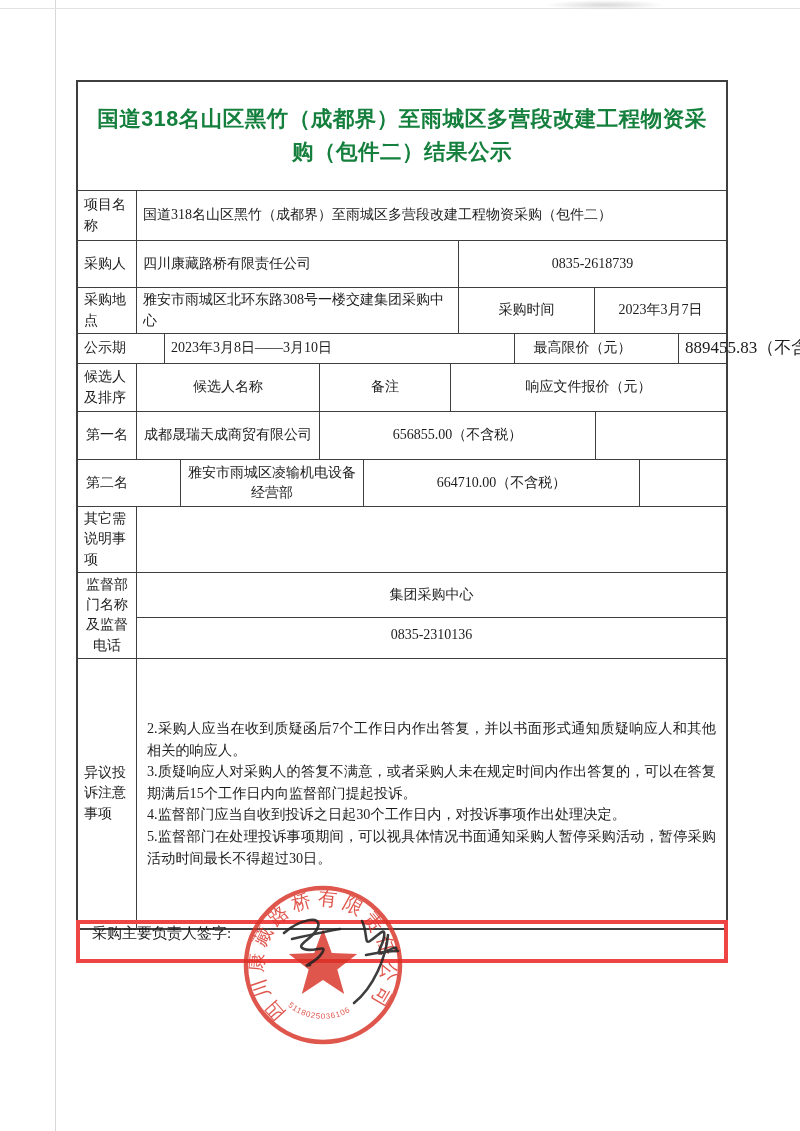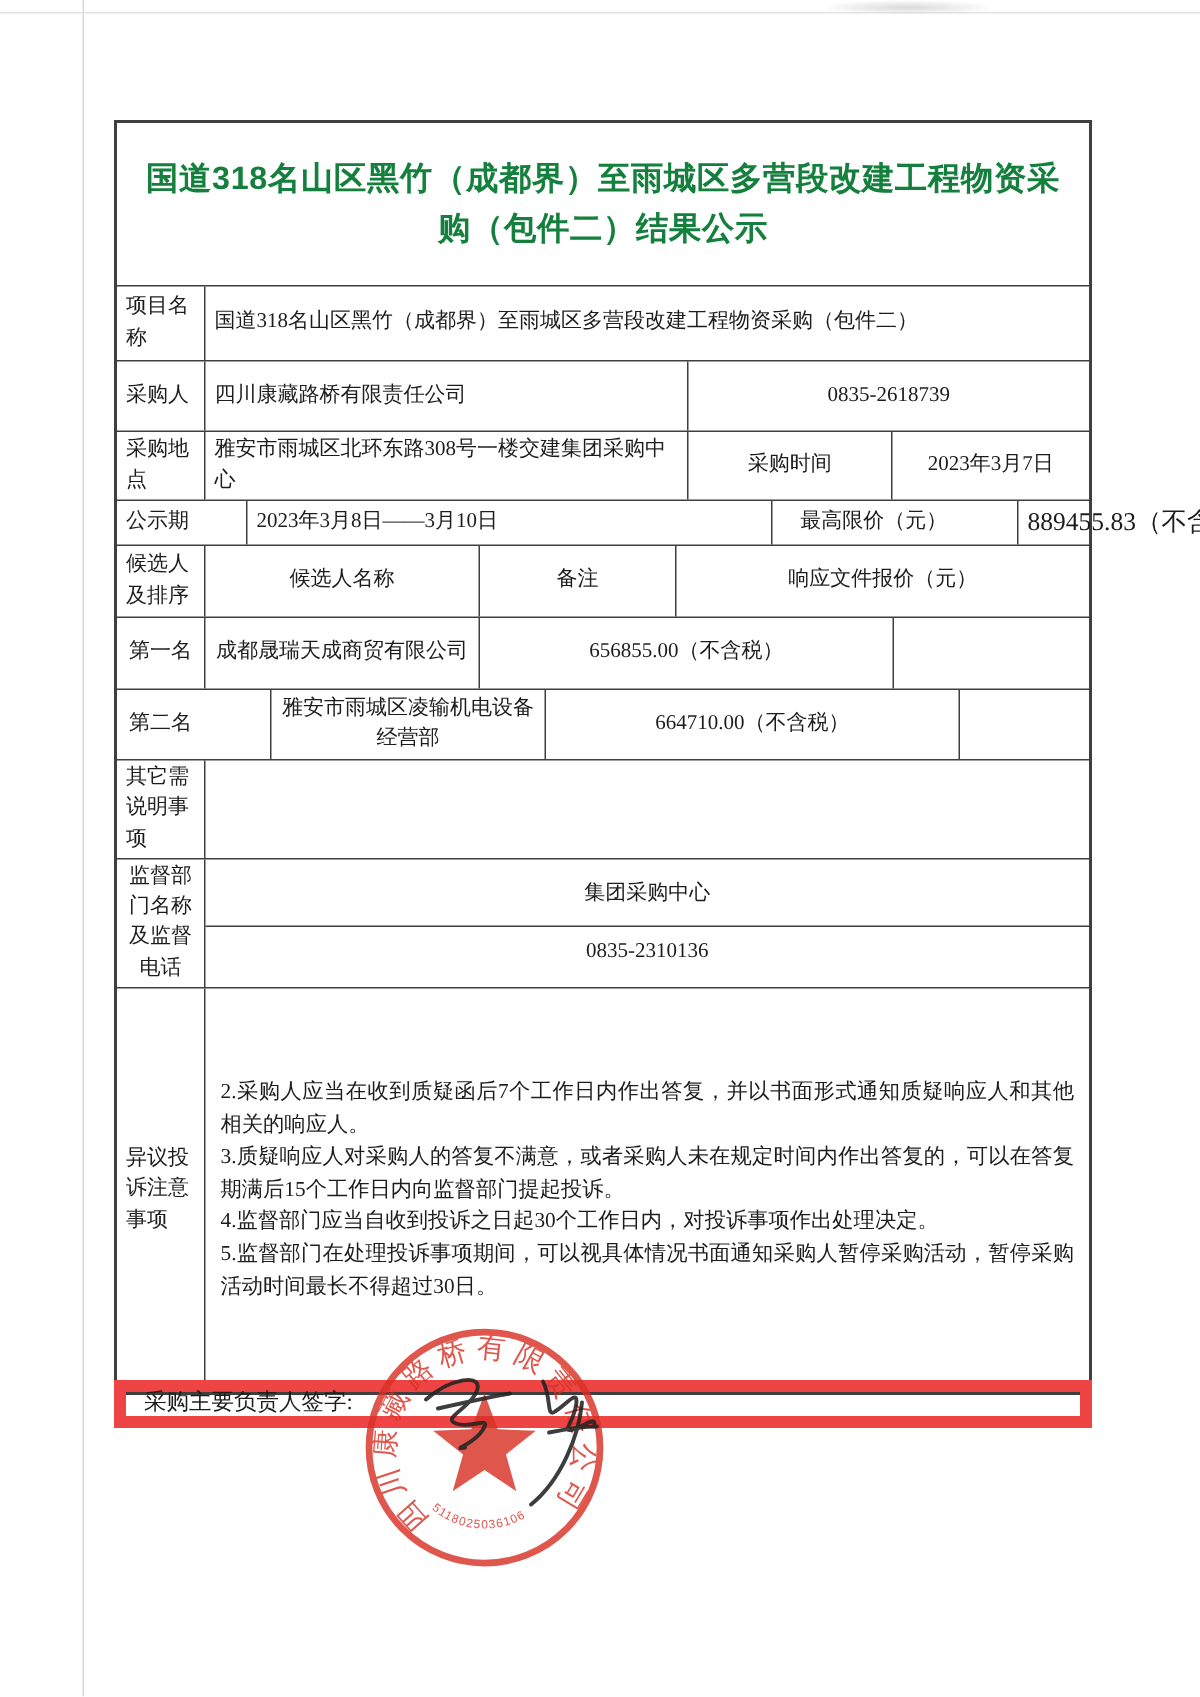--- a/index.html
+++ b/index.html
@@ -57,23 +57,23 @@
   .sup-sub{flex:none;display:flex;align-items:center;justify-content:center;font-size:14px;box-sizing:border-box;}
   .sup-sub-1{height:44px;}
   .sup-sub-2{height:35px;border-top:1px solid #3f3f3f;}
 
   .objection-body{flex:1;border-left:1px solid #3f3f3f;box-sizing:border-box;
     display:flex;flex-direction:column;justify-content:center;padding:10px 10px;}
   .objection-item{font-size:14.2px;line-height:1.52;text-align:justify;word-break:break-all;}
 
   
   .sign-box{
-    position:absolute;left:76px;top:920px;width:652px;height:32px;
-    border:8px solid #ef4444;box-sizing:border-box;background:transparent;
-    display:flex;align-items:flex-end;padding-left:12px;font-size:15px;
+    position:absolute;left:76px;top:920px;width:652px;height:43px;
+    border:4px solid #ef4444;box-sizing:border-box;background:transparent;
+    display:flex;align-items:flex-start;padding-left:12px;font-size:15px;
   }
 
   
   .stamp-wrap{position:absolute;left:238px;top:880px;width:170px;height:170px;z-index:5;pointer-events:none;}
   .sig-wrap{position:absolute;left:270px;top:895px;width:180px;height:120px;z-index:6;pointer-events:none;}
 </style>
 </head>
 <body>
 
 <div class="scan-edge-left"></div>

